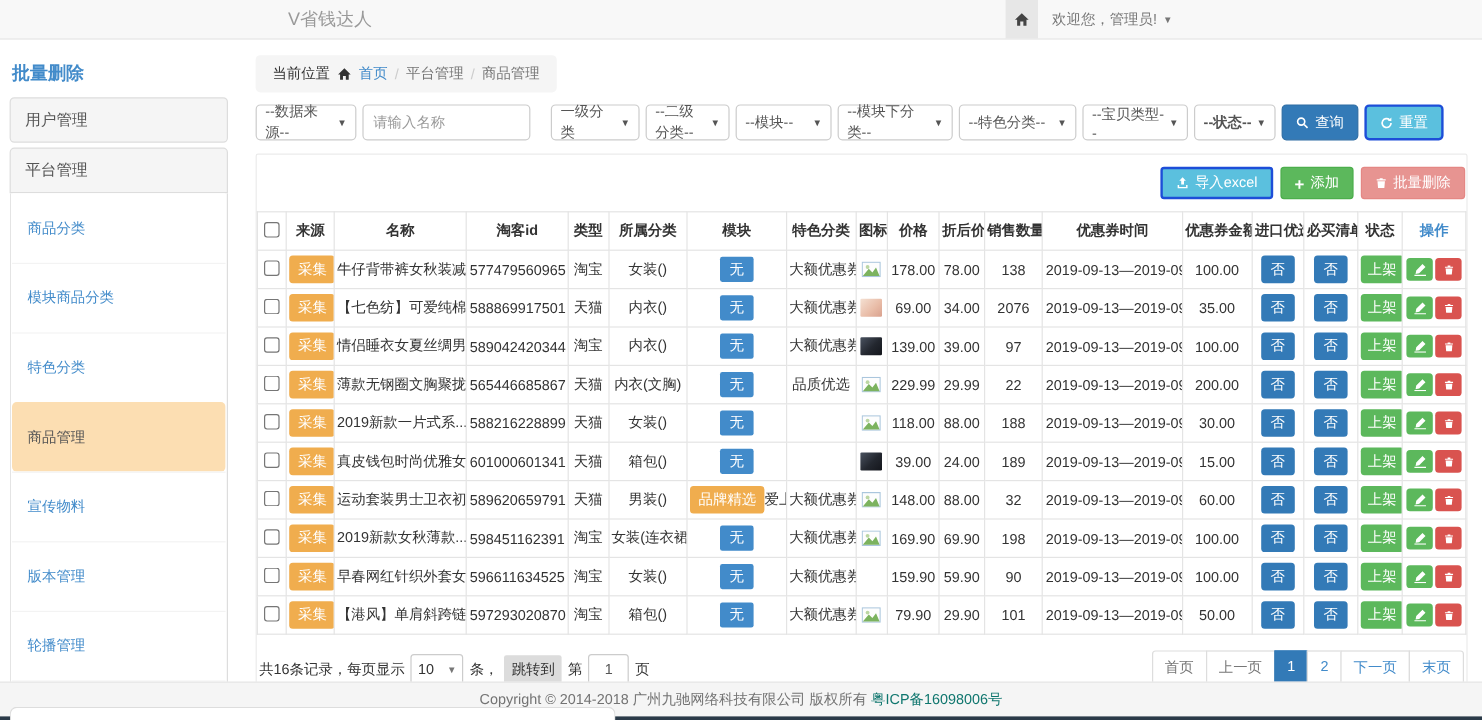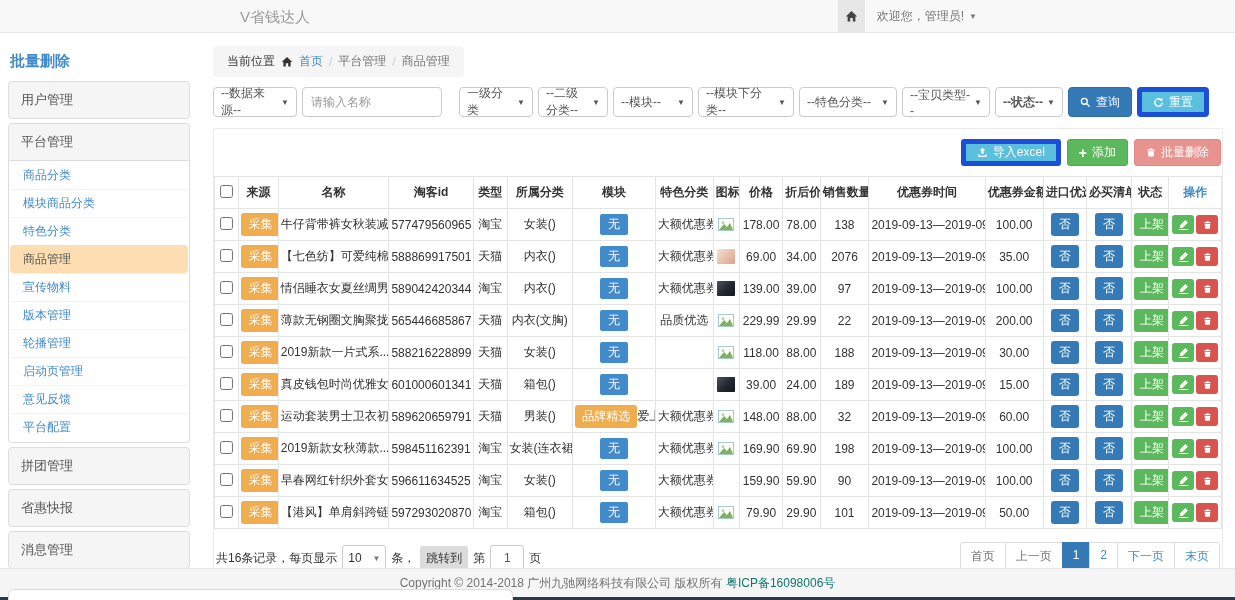--- a/index.html
+++ b/index.html
@@ -20,21 +20,21 @@
   .caret-down { font-size: 8px; color: #777; }
 
   
   .sidebar { position: absolute; left: 8px; top: 42px; width: 182px; z-index: 1; }
   .sb-title { color: #428bca; font-weight: bold; font-size: 15px; margin: 10px 2px 10px; }
   .sb-heading { background: #f5f5f5; border: 1px solid #ddd; border-radius: 4px;
     padding: 9px 12px; color: #555; font-size: 13px; margin-top: 4px; cursor: pointer; }
   .sb-group.open .sb-heading { border-radius: 4px 4px 0 0; }
   .sb-body { background: #fff; border: 1px solid #ddd; border-top: none;
     border-radius: 0 0 4px 4px; padding: 1px; }
-  .sb-item { display: block; padding: 5px 13px; color: #428bca; cursor: pointer;
+  .sb-item { display: block; padding: 20px 13px; color: #428bca; cursor: pointer;
     border-top: 1px solid #f3f3f3; text-decoration: none; }
   .sb-item:first-child { border-top: none; }
   .sb-item.active { background: #fcdeb2; color: #555; border-radius: 4px; border-top-color: transparent; }
 
   
   .content { position: absolute; left: 213px; top: 40px; width: 1010px; z-index: 2; }
 
   .bc-bar { display: inline-flex; align-items: center; gap: 6px; margin-top: 6px;
     background: #f5f5f5; border-radius: 4px; padding: 7px 14px; color: #333; }
   .bc-link { color: #428bca; text-decoration: none; cursor: pointer; }
@@ -48,21 +48,21 @@
   .sel .arr { font-size: 8px; color: #555; margin-left: 4px; }
   .txt-input { height: 30px; border: 1px solid #ccc; border-radius: 4px;
     padding: 0 8px; font-size: 12px; color: #555; flex: 0 0 auto;
     font-family: "Liberation Sans", "DejaVu Sans", sans-serif; }
   .txt-input::placeholder { color: #9a9a9a; }
 
   .btn { border: none; height: 30px; border-radius: 4px; color: #fff; font-size: 12px;
     display: inline-flex; align-items: center; gap: 5px; padding: 0 11px; cursor: pointer;
     font-family: "Liberation Sans", "DejaVu Sans", sans-serif; }
   .btn-primary { background: #337ab7; border: 1px solid #2e6da4; }
-  .btn-info { background: #5bc0de; border: 5px solid #1d4ed8; }
+  .btn-info { background: #5bc0de; border: 2px solid #1d4ed8; }
 
   .panel { margin-top: 11px; border: 1px solid #ebebeb; border-radius: 2px; background: #fff; padding-bottom: 10px; }
   .toolbar { display: flex; justify-content: flex-end; gap: 6px; padding: 10px 1px 10px; }
   .btn-sm { height: 27px; border-radius: 3px; }
   .btn-success { background: #5cb85c; border: 1px solid #4cae4c; }
   .btn-danger-muted { background: #d9534f; border: 1px solid #d43f3a; opacity: .62; }
   .plus { font-size: 14px; font-weight: bold; line-height: 1; }
 
   table.grid { width: 100%; border-collapse: collapse; table-layout: fixed; }
   .grid th, .grid td { border: 1px solid #e4e4e4; text-align: center; font-size: 12px;

